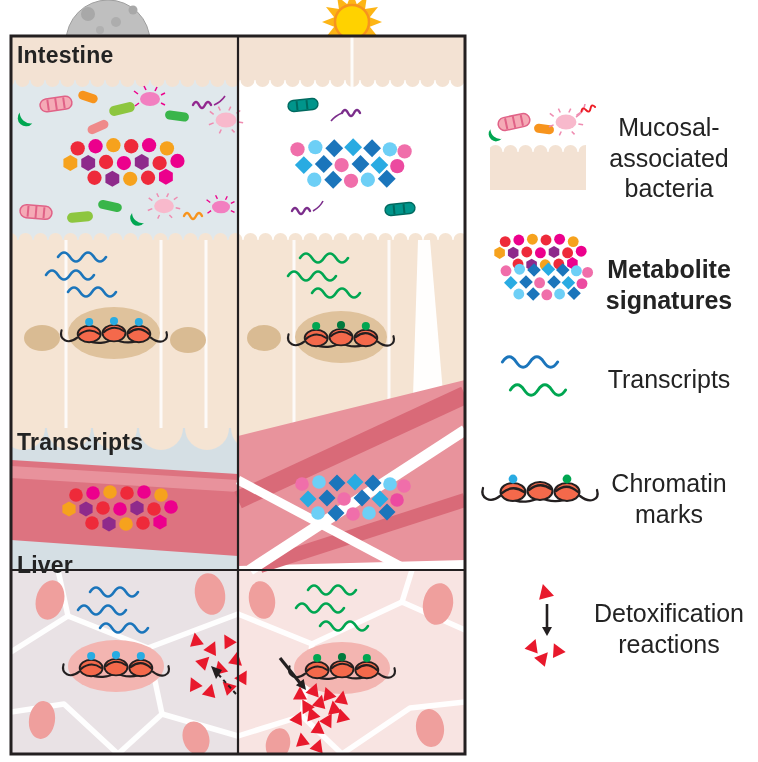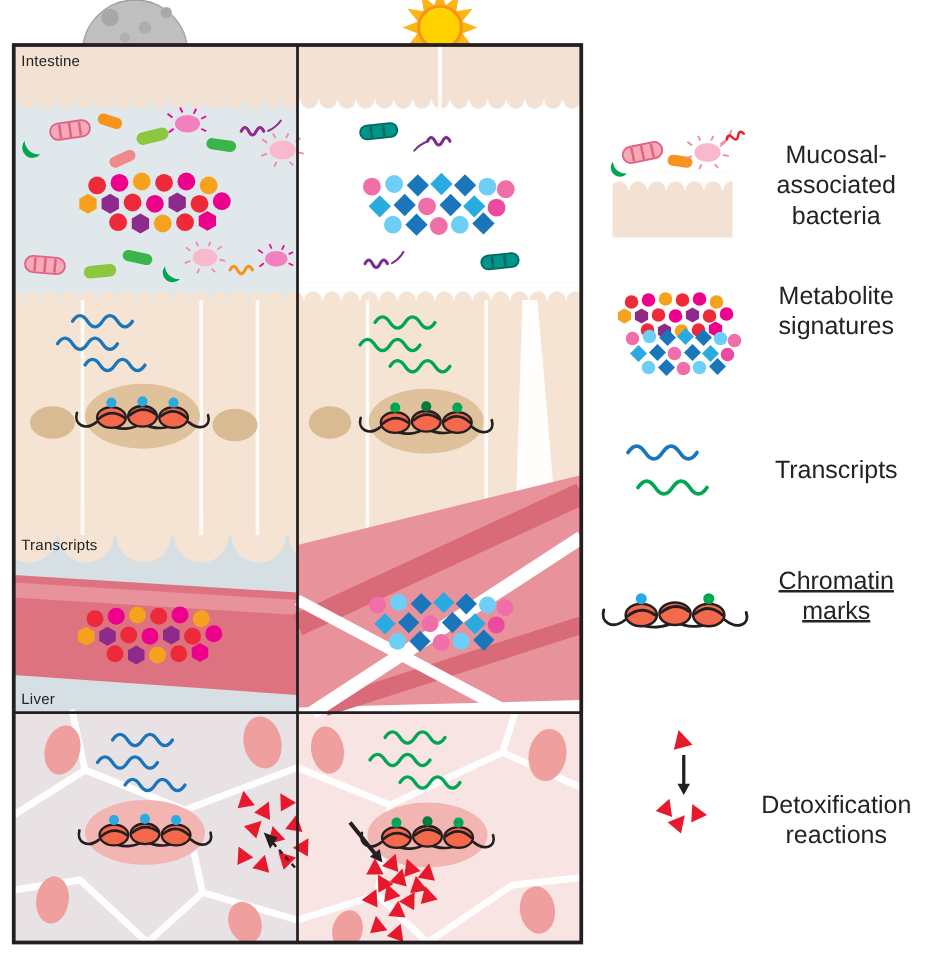--- a/index.html
+++ b/index.html
@@ -1,20 +1,20 @@
 <!DOCTYPE html>
 <html><head>
 <meta charset="utf-8">
 <style>
   html,body{margin:0;padding:0;}
   body{width:758px;height:762px;background:#ffffff;font-family:"Liberation Sans",sans-serif;}
   #stage{position:relative;width:758px;height:762px;overflow:hidden;background:#ffffff;}
   #scene{position:absolute;left:0;top:0;}
-  .section-label{position:absolute;font-weight:normal;font-size:12px;color:#232323;letter-spacing:.2px;z-index:5;}
-  .legend-label{position:absolute;left:588px;width:162px;text-align:center;font-size:20px;line-height:1.22;color:#232323;white-space:pre-line;z-index:5;}
+  .section-label{position:absolute;font-weight:bold;font-size:23px;color:#232323;letter-spacing:.2px;z-index:5;}
+  .legend-label{position:absolute;left:588px;width:162px;text-align:center;font-size:25px;line-height:1.22;color:#232323;white-space:pre-line;z-index:5;}
   .dna{fill:none;stroke:#231f20;stroke-width:2.3;stroke-linecap:round;}
   .nuclsm{fill:#f4694b;stroke:#231f20;stroke-width:2;}
   .latt{fill:none;stroke:#ffffff;stroke-width:5.5;stroke-linecap:round;stroke-linejoin:round;opacity:.95;}
   .cellline{stroke:#ffffff;stroke-width:3;opacity:.85;}
 </style>
 </head>
 <body>
 
 <div id="stage">
 
@@ -423,21 +423,21 @@
   </g>
 </svg>
 
 <div class="section-label" style="left:17px;top:42px;">Intestine</div>
 <div class="section-label" style="left:17px;top:429px;">Transcripts</div>
 <div class="section-label" style="left:17px;top:552px;">Liver</div>
 
 <div class="legend-label" style="top:112px;">Mucosal-
 associated
 bacteria</div>
-<div class="legend-label" style="top:225px;">Metabolite
+<div class="legend-label" style="top:254px;font-weight:bold;">Metabolite
 signatures</div>
 <div class="legend-label" style="top:364px;">Transcripts</div>
-<div class="legend-label" style="top:453px;text-decoration:underline;">Chromatin
+<div class="legend-label" style="top:468px;">Chromatin
 marks</div>
-<div class="legend-label" style="top:632px;text-align:center;">Detoxification
+<div class="legend-label" style="top:598px;text-align:center;">Detoxification
 reactions</div>
 
 </div>
 
 </body></html>

